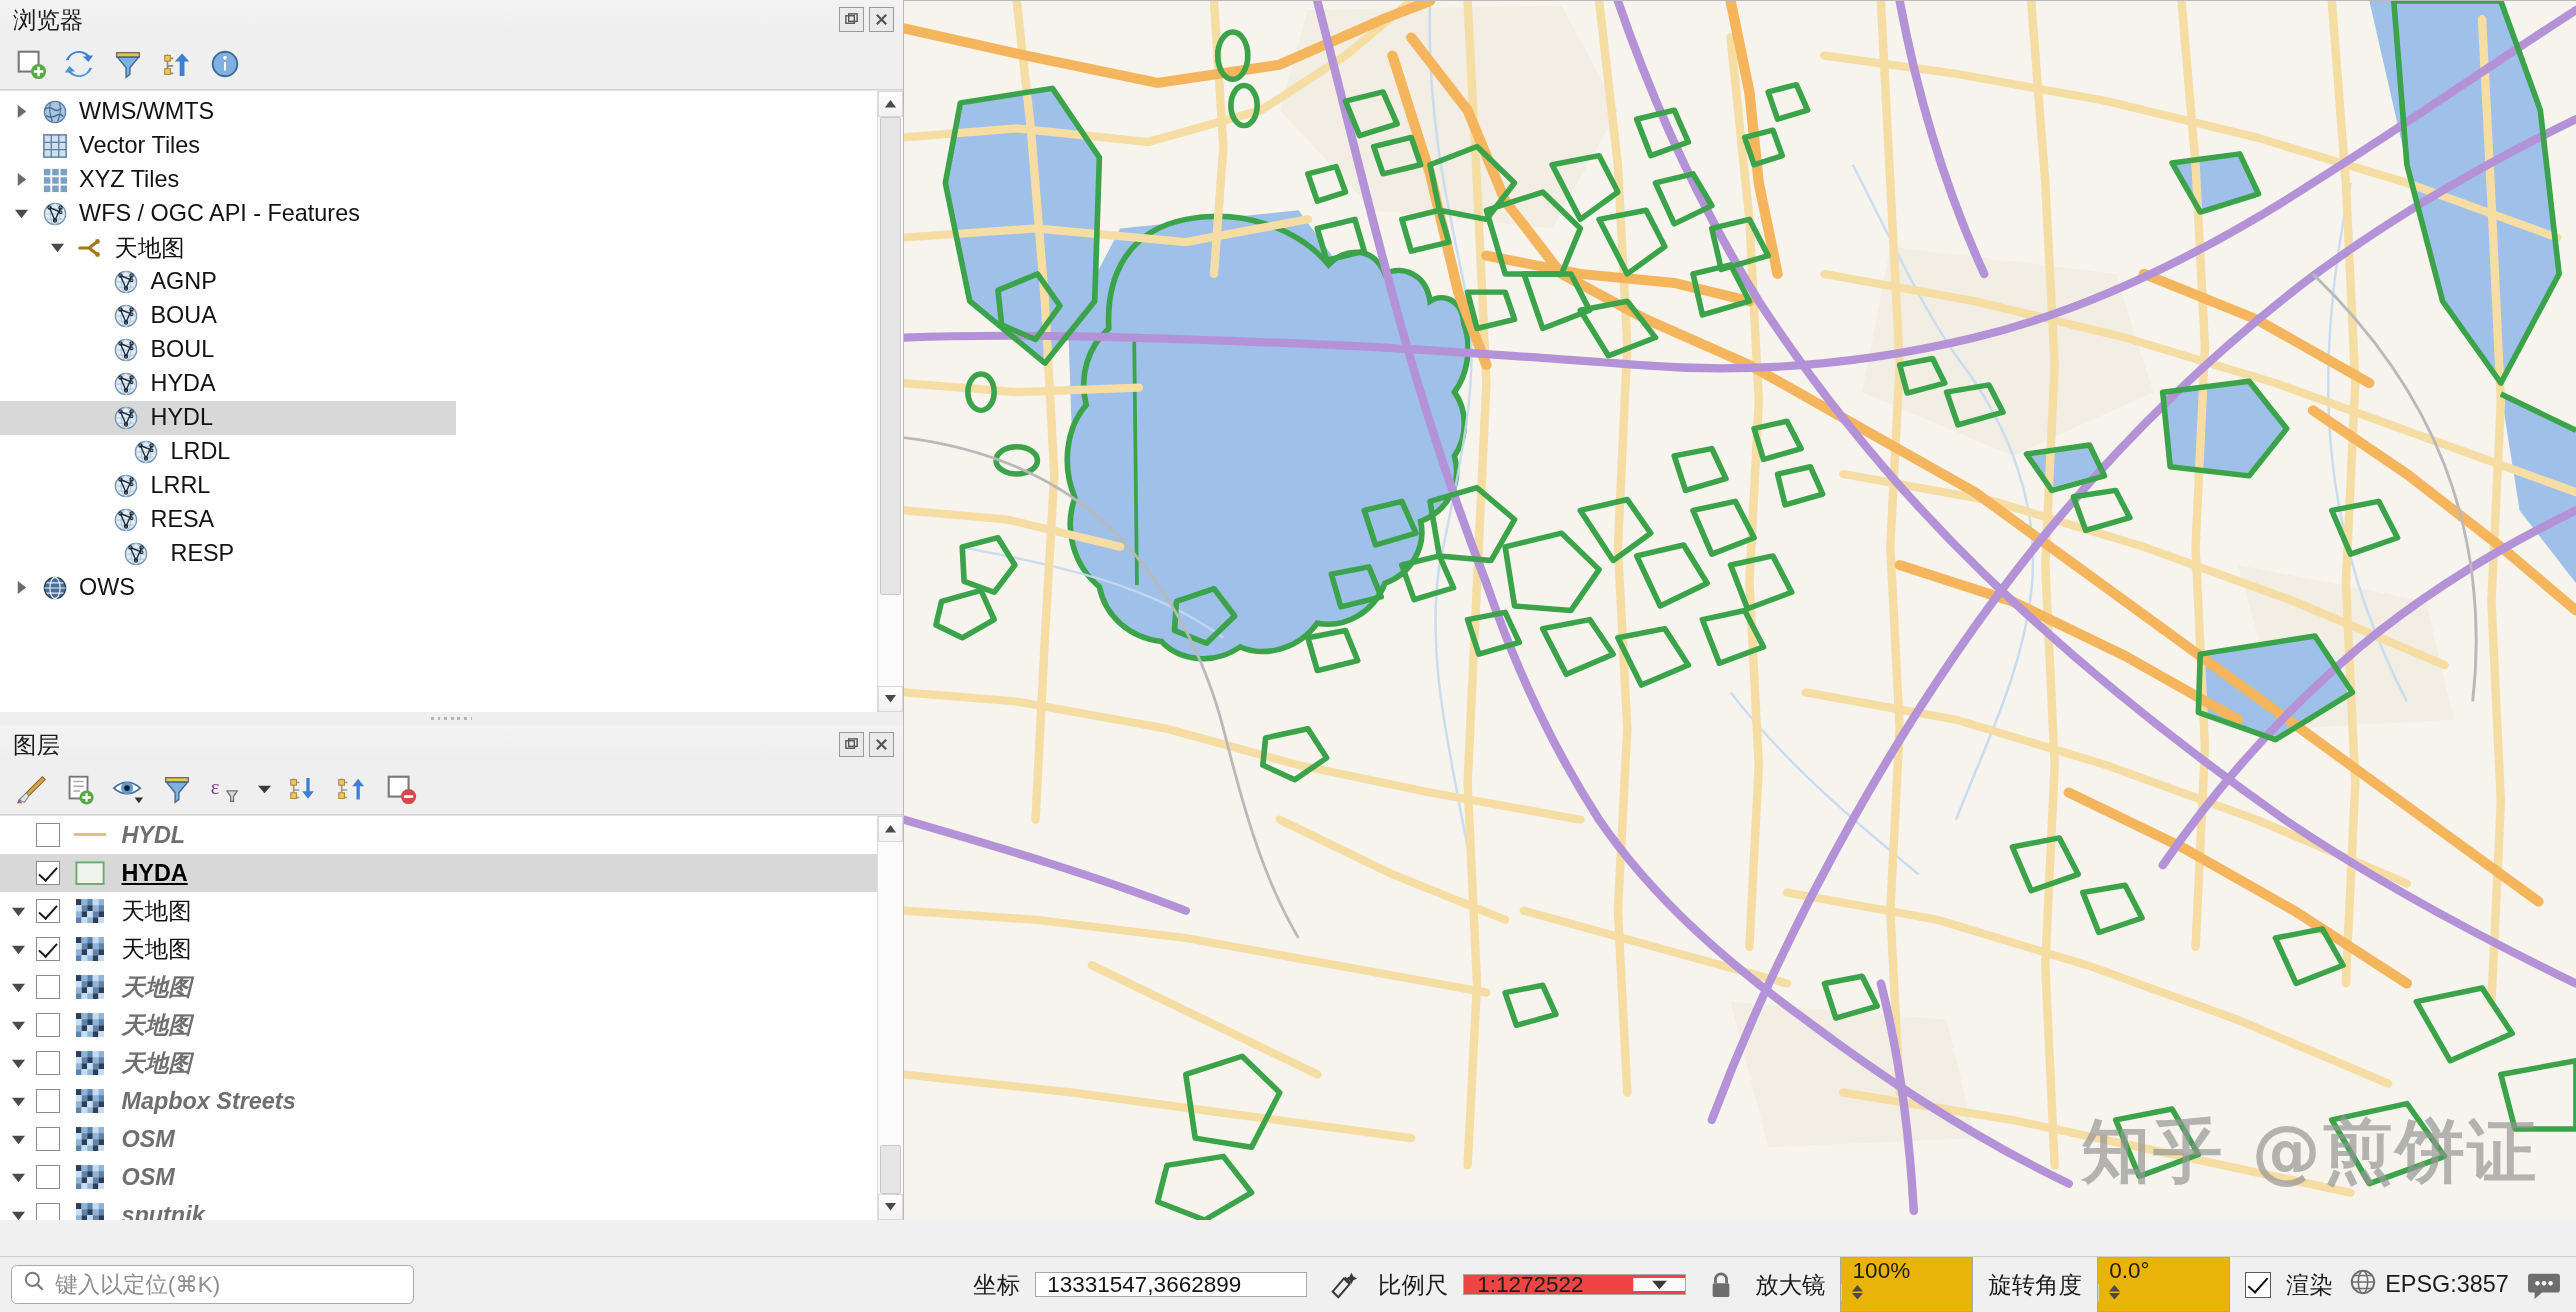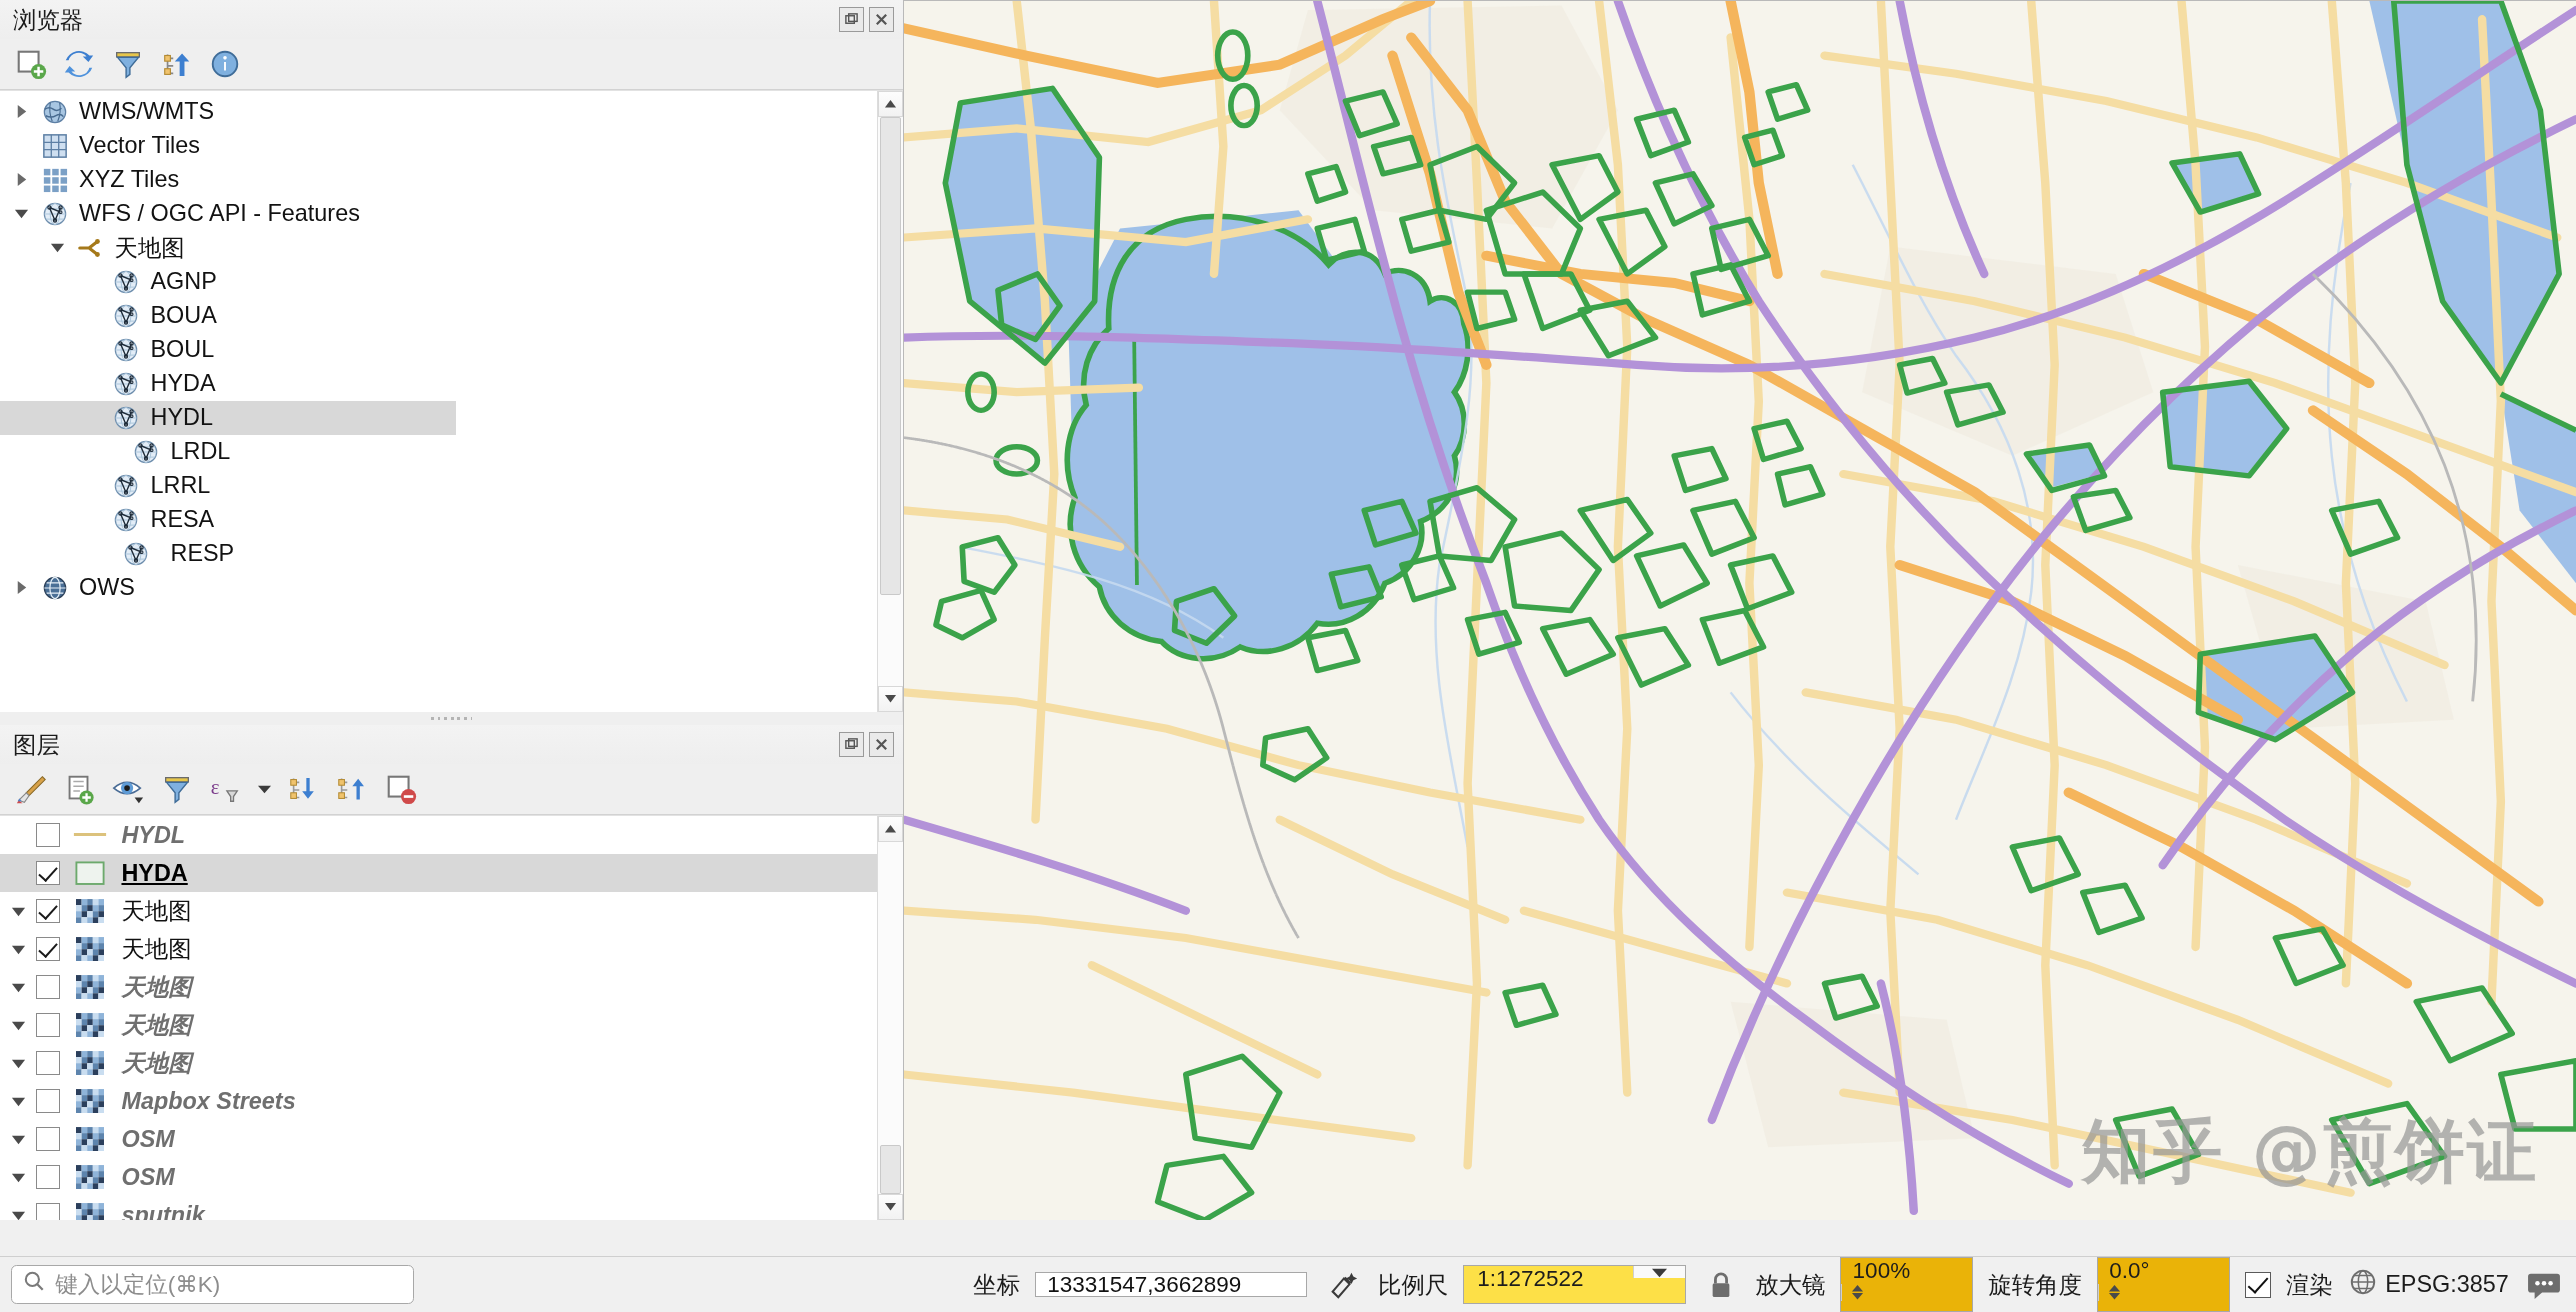--- a/index.html
+++ b/index.html
@@ -87,22 +87,22 @@
   
   .status{ height:56px; flex:0 0 56px; display:flex; align-items:center;
      background:#f0f0f0; border-top:0.9px solid #cfcfcf; padding:0 11.2px; gap:15px; font-size:23.4px;margin-top:36px; }
   .locator{ width:403px; height:39px; border:0.9px solid #a8a8a8; border-radius:5.6px;
      background:#fff; display:flex; align-items:center; padding:0 11.2px; gap:9.4px; }
   .locator .ph{ color:#8d8d8d; font-size:22.5px; }
   .sgap{ flex:1 1 auto; }
   .slabel{ color:#1b1b1b; white-space:nowrap; }
   .sfield{ height:25px; border:0.9px solid #a8a8a8; background:#fff; display:flex;
      align-items:center; padding:0 11.2px; font-size:22.5px; color:#111; }
-  .combo{ height:39px; border:0.9px solid #a8a8a8; background:#fde047; display:flex;
-     align-items:flex-start; }
+  .combo{ height:21px; border:0.9px solid #a8a8a8; background:#ef4444; display:flex;
+     align-items:center; }
   .combo .val{ display:flex;align-items:center; padding:0 13px; min-width:169px; font-size:22.5px; }
   .combo .dd{ width:52px; border-left:0.9px solid #cfcfcf; background:#fafafa;
      display:flex;align-items:center;justify-content:center; }
   .spin{ height:55px; border:0.9px solid #a8a8a8; background:#eab308; display:flex; align-items:stretch;flex-direction:column; }
   .spin .val{ display:flex;align-items:center; padding:0 11.2px; min-width:131px; font-size:22.5px; }
   .spin .btns{ width:32px; border-left:0.9px solid #cfcfcf; display:flex; flex-direction:column; }
   .spin .btns div{ flex:1; display:flex;align-items:center;justify-content:center; }
   .scheck{ width:26px;height:26px; border:0.9px solid #5a5a5a; background:#fff;
      position:relative; }
   .scheck::after{ content:""; position:absolute; left:7.5px; top:0.9px; width:8.4px;height:18px;

